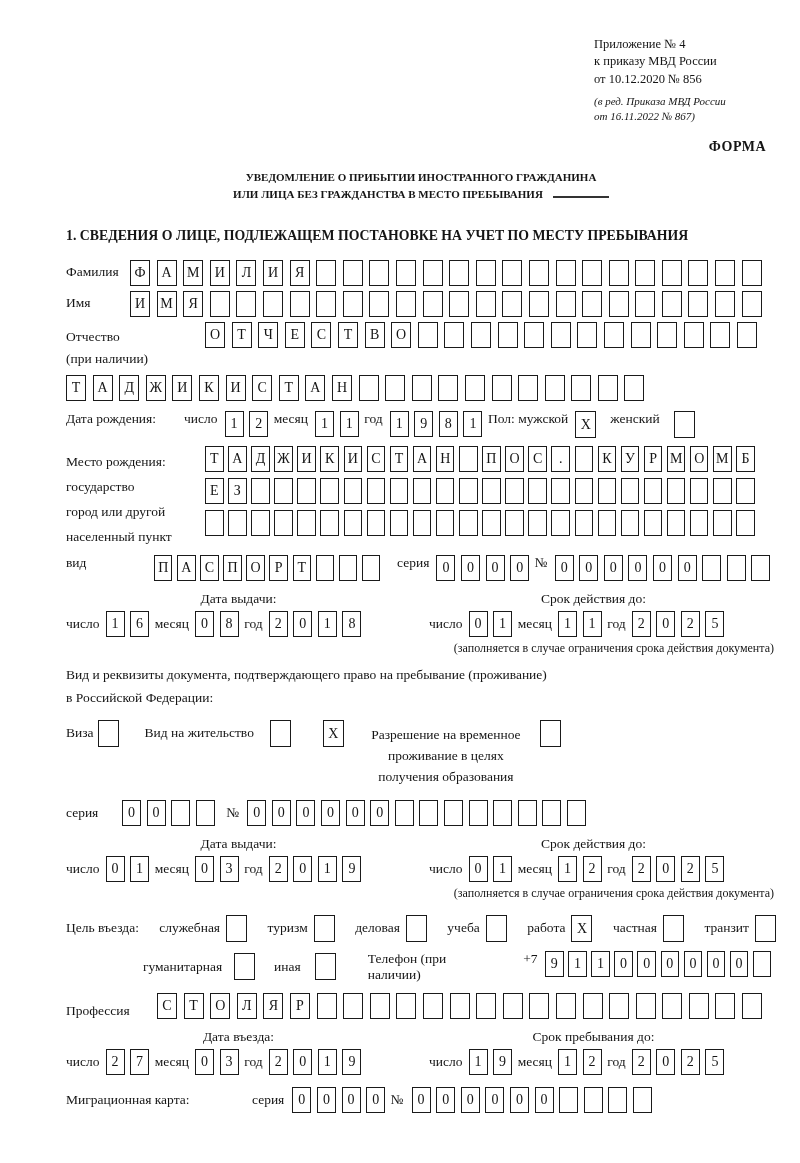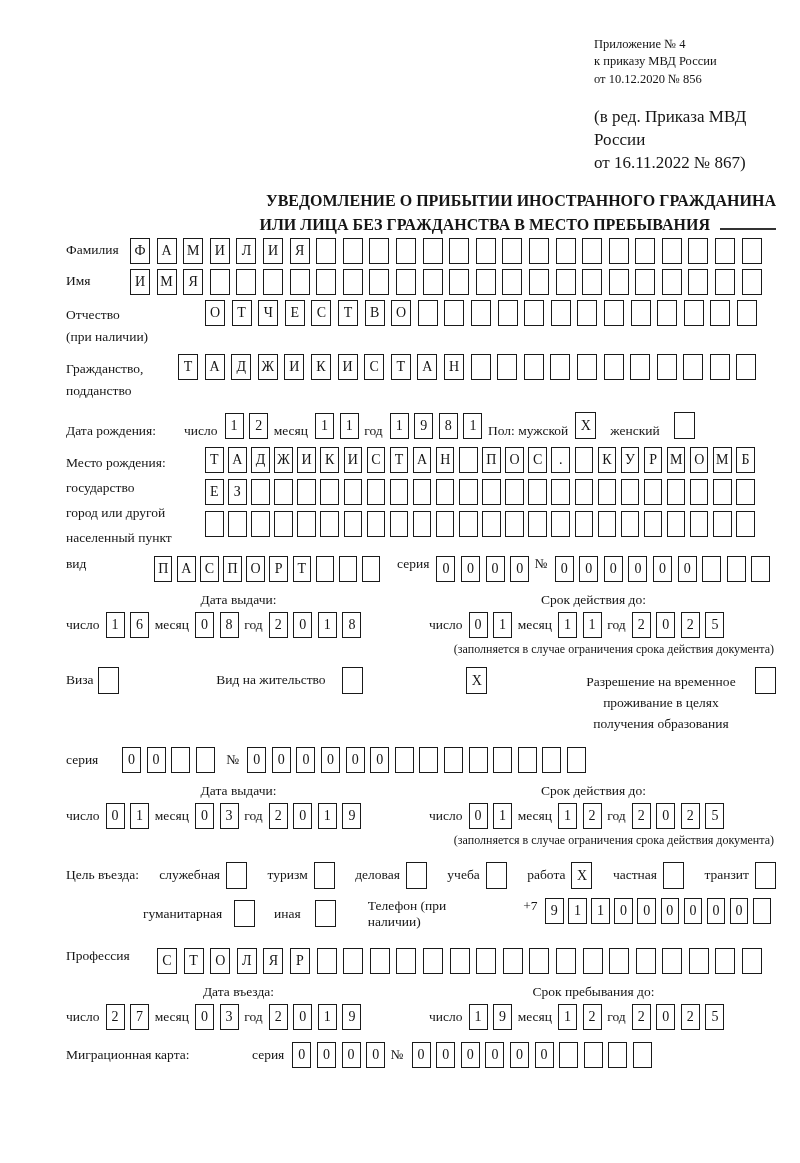--- a/index.html
+++ b/index.html
@@ -6,25 +6,25 @@
   html,body { background:#ffffff; }
   body {
     width:800px; height:1163px; overflow:hidden;
     font-family:"Liberation Serif","DejaVu Serif",serif;
     font-size:13.5px; color:#151515;
   }
   .page { padding:36px 24px 0 66px; }
 
   
   .hdr-block { margin-left:528px; font-size:12.5px; line-height:1.38; }
-  .hdr-small { font-size:17px; margin-top:18px; line-height:1.35; }
+  .hdr-small { font-size:11px; margin-top:6px; line-height:1.35;font-style:italic; }
   .forma { text-align:right; padding-right:10px; font-weight:bold; font-size:14px; margin-top:16px; letter-spacing:.5px; }
 
   
-  .title { text-align:right; font-weight:bold; font-size:16px; line-height:1.55; margin-top:14px; }
+  .title { text-align:center; font-weight:bold; font-size:11px; line-height:1.55; margin-top:14px; }
   .title-underline { display:inline-block; width:56px; border-bottom:2.2px solid #333; height:.85em; margin-left:10px; }
   .sec-heading { font-weight:bold; font-size:13.8px; margin-top:24px; margin-bottom:16px; }
 
   
   .frow { display:flex; align-items:flex-start; margin-bottom:5px; }
   .lbl { flex:none; padding-top:4px; }
   .lbl2 { line-height:1.65; }
   .cells { white-space:nowrap; flex:none; }
   .cell {
     display:inline-block; width:20px; height:26px; border:1.7px solid #1a1a1a;
@@ -34,38 +34,38 @@
   .cells-tight .cell { width:18.5px; margin-right:4.6px; }
   .cells-mid .cell { width:19px; margin-right:5.6px; }
   .stack { display:flex; flex-direction:column; gap:6px; }
 
   .cbox {
     display:inline-block; width:21px; height:27px; border:1.7px solid #1a1a1a;
     text-align:center; line-height:25px; font-size:14px; vertical-align:middle; background:#fff;
   }
 
   
-  .inlineline { display:flex; align-items:flex-end; margin:10px 0 8px; }
+  .inlineline { display:flex; align-items:flex-start; margin:10px 0 8px; }
   .inlineline .gap { width:14px; }
   .sgap { width:7px; display:inline-block; }
 
   
   .center-bold { text-align:center; font-weight:bold; font-size:13.2px; margin:6px 0 6px; }
 
   
   .dg-row { display:flex; margin-top:10px; }
   .dg-left { width:345px; flex:none; }
   .dg-right { flex:1; }
   .dg-title { text-align:center; margin-bottom:4px; }
   .dg-fields { display:flex; align-items:center; }
   .dg-fields .t { margin-right:6px; }
   .note { font-size:12px; text-align:right; margin-top:4px; padding-right:2px; }
 
   
-  .permit-row { display:flex; align-items:flex-start; margin-top:10px;justify-content:space-between; }
+  .permit-row { display:flex; align-items:flex-start; margin-top:10px; }
   .permit-opt { display:flex; align-items:flex-start; }
   .permit-opt .optlbl { padding-top:5px; }
   .optlbl.c { text-align:center; line-height:1.55; }
   .permit-row .pgap { flex:1; }
 
   
   .purpose-row { display:flex; align-items:center; justify-content:space-between; margin-top:14px; }
   .p-item { display:flex; align-items:center; }
   .p-item .cbox { margin-left:6px; }
   .purpose-row2 { display:flex; margin-top:9px; padding-left:77px; }
@@ -77,50 +77,48 @@
 
   <div class="hdr-block">
     <div>Приложение № 4</div>
     <div>к приказу МВД России</div>
     <div>от 10.12.2020 № 856</div>
     <div class="hdr-small">
       <div>(в ред. Приказа МВД России</div>
       <div>от 16.11.2022 № 867)</div>
     </div>
   </div>
+  <div class="forma">ФОРМА</div>
 
   <div class="title">
     <div>УВЕДОМЛЕНИЕ О ПРИБЫТИИ ИНОСТРАННОГО ГРАЖДАНИНА</div>
     <div><span>ИЛИ ЛИЦА БЕЗ ГРАЖДАНСТВА В МЕСТО ПРЕБЫВАНИЯ</span><span class="title-underline"></span></div>
   </div>
 
+  <div class="sec-heading">1. СВЕДЕНИЯ О ЛИЦЕ, ПОДЛЕЖАЩЕМ ПОСТАНОВКЕ НА УЧЕТ ПО МЕСТУ ПРЕБЫВАНИЯ</div>
 
   <div class="frow">
     <div class="lbl" style="width:64px">Фамилия</div>
     <div class="cells"><span class="cell">Ф</span><span class="cell">А</span><span class="cell">М</span><span class="cell">И</span><span class="cell">Л</span><span class="cell">И</span><span class="cell">Я</span><span class="cell"></span><span class="cell"></span><span class="cell"></span><span class="cell"></span><span class="cell"></span><span class="cell"></span><span class="cell"></span><span class="cell"></span><span class="cell"></span><span class="cell"></span><span class="cell"></span><span class="cell"></span><span class="cell"></span><span class="cell"></span><span class="cell"></span><span class="cell"></span><span class="cell"></span></div>
   </div>
 
   <div class="frow">
     <div class="lbl" style="width:64px">Имя</div>
     <div class="cells"><span class="cell">И</span><span class="cell">М</span><span class="cell">Я</span><span class="cell"></span><span class="cell"></span><span class="cell"></span><span class="cell"></span><span class="cell"></span><span class="cell"></span><span class="cell"></span><span class="cell"></span><span class="cell"></span><span class="cell"></span><span class="cell"></span><span class="cell"></span><span class="cell"></span><span class="cell"></span><span class="cell"></span><span class="cell"></span><span class="cell"></span><span class="cell"></span><span class="cell"></span><span class="cell"></span><span class="cell"></span></div>
   </div>
 
   <div class="frow">
     <div class="lbl lbl2" style="width:139px">
       <div>Отчество</div>
       <div>(при наличии)</div>
     </div>
     <div class="cells"><span class="cell">О</span><span class="cell">Т</span><span class="cell">Ч</span><span class="cell">Е</span><span class="cell">С</span><span class="cell">Т</span><span class="cell">В</span><span class="cell">О</span><span class="cell"></span><span class="cell"></span><span class="cell"></span><span class="cell"></span><span class="cell"></span><span class="cell"></span><span class="cell"></span><span class="cell"></span><span class="cell"></span><span class="cell"></span><span class="cell"></span><span class="cell"></span><span class="cell"></span></div>
   </div>
 
   <div class="frow">
-    <div class="lbl lbl2" style="width:112px">
-      <div>Гражданство,</div>
-      <div>подданство</div>
-    </div>
     <div class="cells"><span class="cell">Т</span><span class="cell">А</span><span class="cell">Д</span><span class="cell">Ж</span><span class="cell">И</span><span class="cell">К</span><span class="cell">И</span><span class="cell">С</span><span class="cell">Т</span><span class="cell">А</span><span class="cell">Н</span><span class="cell"></span><span class="cell"></span><span class="cell"></span><span class="cell"></span><span class="cell"></span><span class="cell"></span><span class="cell"></span><span class="cell"></span><span class="cell"></span><span class="cell"></span><span class="cell"></span></div>
   </div>
 
   <div class="inlineline">
     <span>Дата рождения:</span>
     <span class="gap"></span>
       <span class="gap"></span>
     <span>число</span>
       <span class="sgap"></span>
     <span class="cells cells-mid"><span class="cell">1</span><span class="cell">2</span></span>
@@ -184,20 +182,24 @@
         <span class="cells cells-mid"><span class="cell">0</span><span class="cell">1</span></span>
         <span class="t">месяц</span>
         <span class="cells cells-mid"><span class="cell">1</span><span class="cell">1</span></span>
         <span class="t">год</span>
         <span class="cells cells-mid"><span class="cell">2</span><span class="cell">0</span><span class="cell">2</span><span class="cell">5</span></span>
       </div>
       <div class="note">(заполняется в случае ограничения срока действия документа)</div>
     </div>
   </div>
 
+  <div style="margin-top:8px; line-height:1.7">
+    <div>Вид и реквизиты документа, подтверждающего право на пребывание (проживание)</div>
+    <div>в Российской Федерации:</div>
+  </div>
   <div class="permit-row">
     <div class="permit-opt">
       <span class="optlbl">Виза</span>
       <span class="cbox" style="margin-left:4px"></span>
     </div>
     <div class="pgap" style="max-width:26px"></div>
     <div class="permit-opt">
       <span class="optlbl">Вид на жительство</span>
       <span class="cbox" style="margin-left:16px"></span>
     </div>
@@ -289,21 +291,21 @@
         <span class="cbox" style="margin-left:14px"></span>
       </span>
     <span style="width:34px"></span>
     <span>Телефон (при наличии)</span>
     <span style="width:30px"></span>
     <span>+7</span>
     <span style="width:8px"></span>
     <span class="cells cells-tight"><span class="cell">9</span><span class="cell">1</span><span class="cell">1</span><span class="cell">0</span><span class="cell">0</span><span class="cell">0</span><span class="cell">0</span><span class="cell">0</span><span class="cell">0</span><span class="cell"></span></span>
   </div>
 
-  <div class="frow" style="align-items:flex-start; margin-top:18px">
+  <div class="frow" style="align-items:flex-end; margin-top:10px">
     <div class="lbl" style="width:91px; padding-top:0">Профессия</div>
     <div class="cells"><span class="cell">С</span><span class="cell">Т</span><span class="cell">О</span><span class="cell">Л</span><span class="cell">Я</span><span class="cell">Р</span><span class="cell"></span><span class="cell"></span><span class="cell"></span><span class="cell"></span><span class="cell"></span><span class="cell"></span><span class="cell"></span><span class="cell"></span><span class="cell"></span><span class="cell"></span><span class="cell"></span><span class="cell"></span><span class="cell"></span><span class="cell"></span><span class="cell"></span><span class="cell"></span><span class="cell"></span></div>
   </div>
 
   <div class="dg-row">
     <div class="dg-left">
       <div class="dg-title">Дата въезда:</div>
       <div class="dg-fields">
         <span class="t">число</span>
         <span class="cells cells-mid"><span class="cell">2</span><span class="cell">7</span></span>

